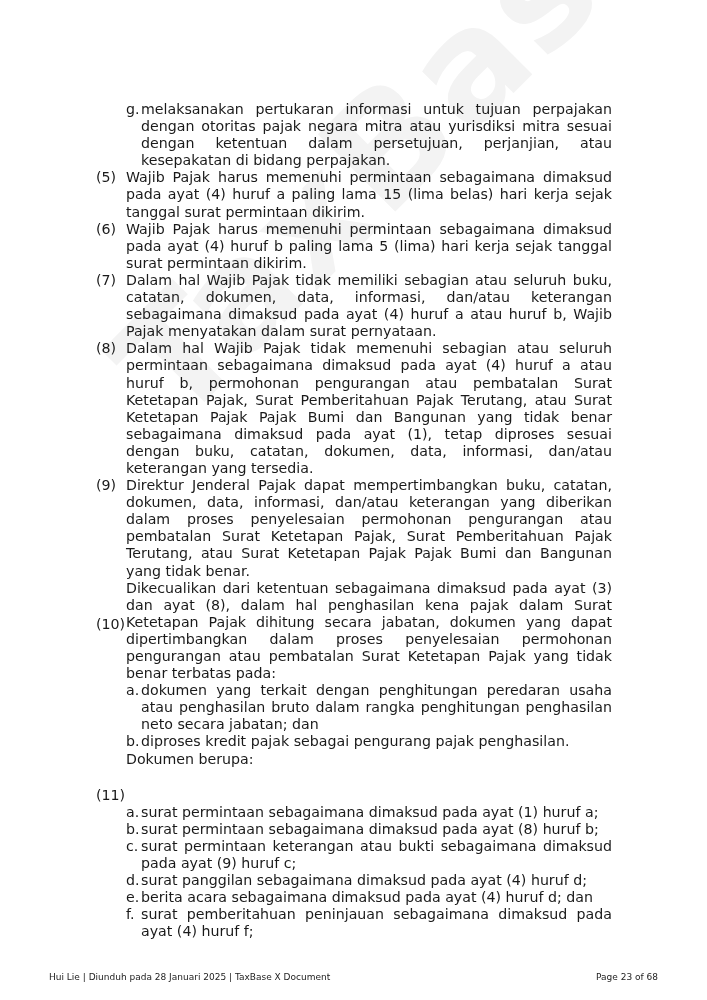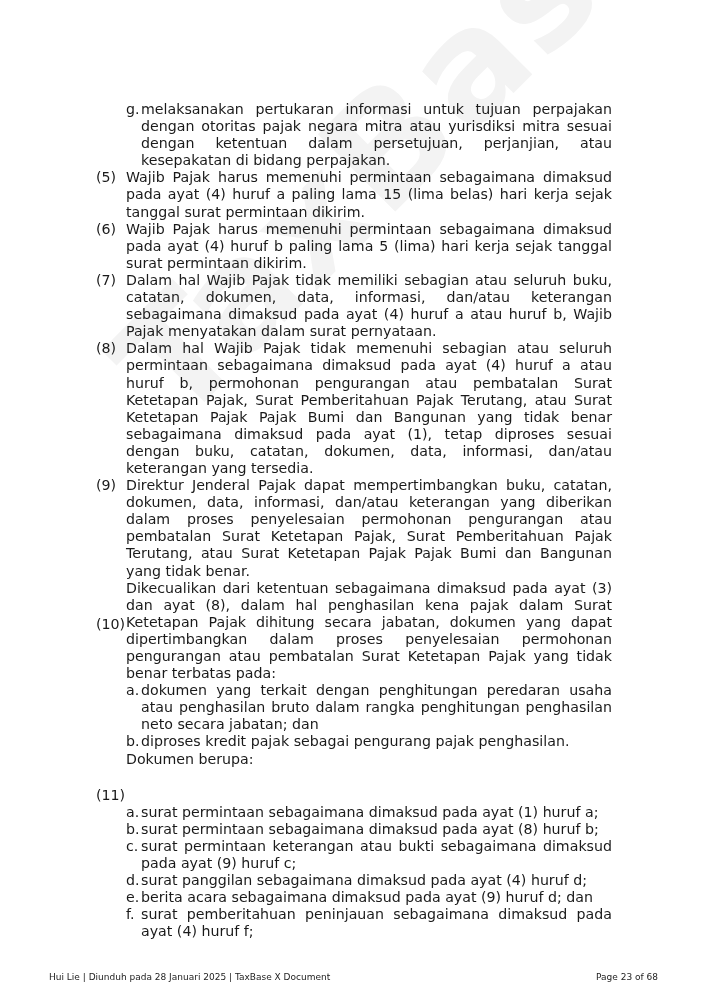--- a/index.html
+++ b/index.html
@@ -76,21 +76,21 @@
   <div class="sub">
     <span class="letter">c.</span>
     <span class="body">surat permintaan keterangan atau bukti sebagaimana dimaksud pada ayat (9) huruf c;</span>
   </div>
   <div class="sub">
     <span class="letter">d.</span>
     <span class="body">surat panggilan sebagaimana dimaksud pada ayat (4) huruf d;</span>
   </div>
   <div class="sub">
     <span class="letter">e.</span>
-    <span class="body">berita acara sebagaimana dimaksud pada ayat (9) huruf d; dan</span>
+    <span class="body">berita acara sebagaimana dimaksud pada ayat (4) huruf d; dan</span>
   </div>
   <div class="sub">
     <span class="letter">f.</span>
     <span class="body">surat pemberitahuan peninjauan sebagaimana dimaksud pada ayat (4) huruf f;</span>
   </div>
 </div>
 
 <div class="footer">
   <span>Hui Lie | Diunduh pada 28 Januari 2025 | TaxBase X Document</span>
   <span>Page 23 of 68</span>

